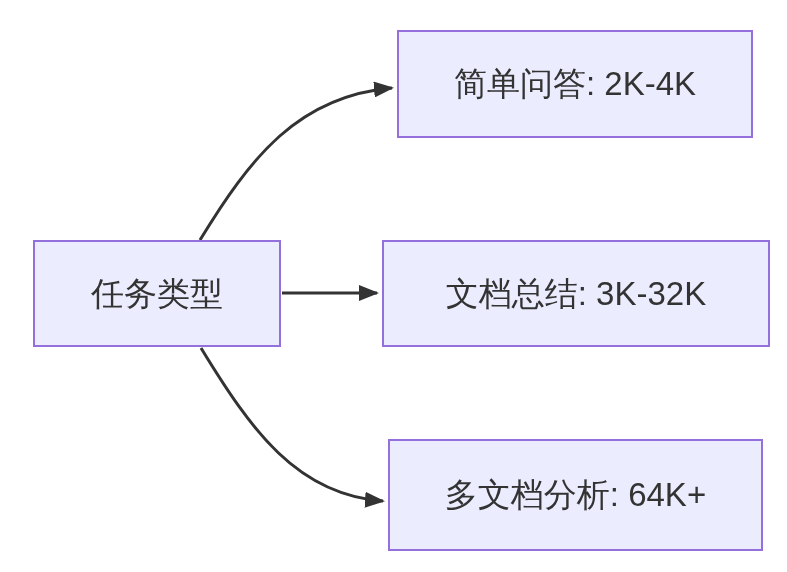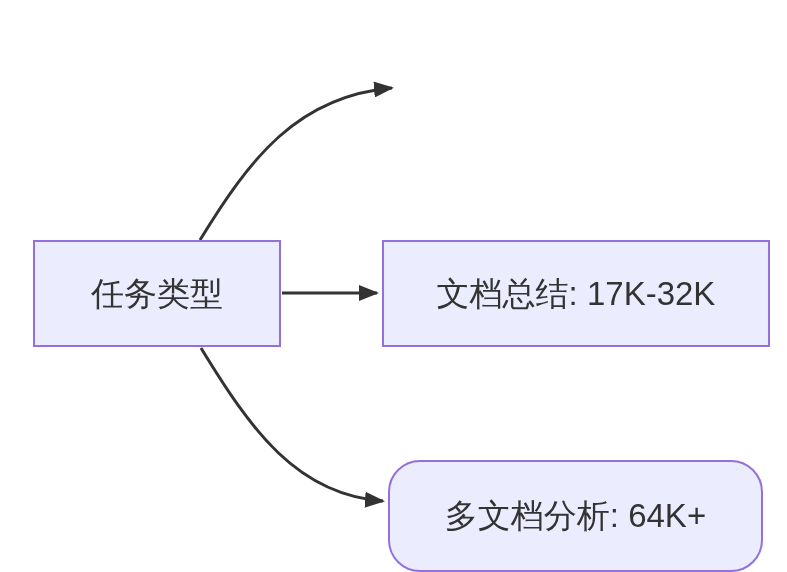--- a/index.html
+++ b/index.html
@@ -32,21 +32,21 @@
     line-height: 1.2;
     display: flex;
     align-items: center;
     justify-content: center;
     text-align: center;
     white-space: nowrap;
   }
   .node-root   { left: 33px;  top: 240px; width: 248px; height: 107px; justify-content: center; }
   .node-top    { left: 397px; top: 30px;  width: 356px; height: 108px; }
   .node-middle { left: 382px; top: 240px; width: 388px; height: 107px; }
-  .node-bottom { left: 388px; top: 460px; width: 375px; height: 112px; border-radius: 32px; }
+  .node-bottom { left: 388px; top: 439px; width: 375px; height: 112px; }
 </style>
 </head>
 <body>
 
 <div class="canvas" style="--node-fill: #ECECFF; --node-border: #9370DB; --text: #333333; --bg: #FFFFFF;">
 
   <svg class="edges" viewBox="0 0 787 572" xmlns="http://www.w3.org/2000/svg" aria-hidden="true">
     <defs>
       <marker id="arrowhead" markerUnits="userSpaceOnUse" markerWidth="21" markerHeight="16" refX="18" refY="8" orient="auto">
         <path d="M0,0 L20,8 L0,16 Z" fill="#333333"></path>
@@ -54,22 +54,25 @@
     </defs>
     <path d="M 200 240 C 250 158, 298 96, 392 88" fill="none" stroke="#333333" stroke-width="3" marker-end="url(#arrowhead)"></path>
     <path d="M 282 293 L 377 293" fill="none" stroke="#333333" stroke-width="3" marker-end="url(#arrowhead)"></path>
     <path d="M 201 348 C 251 430, 297 495, 383 501" fill="none" stroke="#333333" stroke-width="3" marker-end="url(#arrowhead)"></path>
   </svg>
 
   <div class="node node-root">
     <span>任务类型</span>
   </div>
 
+  <div class="node node-top">
+    <span>简单问答: 2K-4K</span>
+  </div>
 
   <div class="node node-middle">
-    <span>文档总结: 17K-32K</span>
+    <span>文档总结: 3K-32K</span>
   </div>
 
   <div class="node node-bottom">
     <span>多文档分析: 64K+</span>
   </div>
 
 </div>
 
 </body></html>

